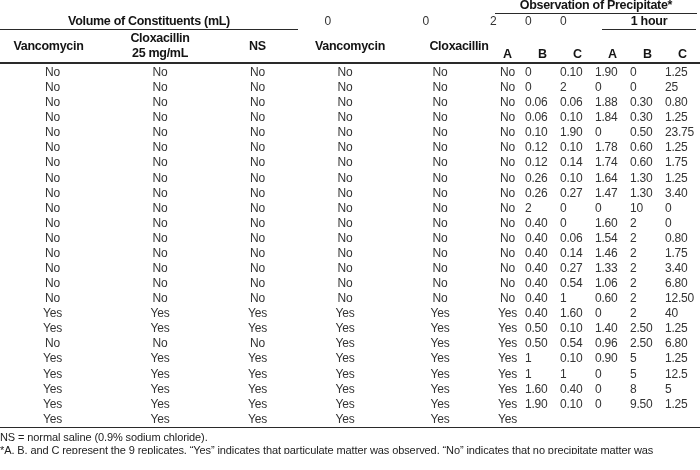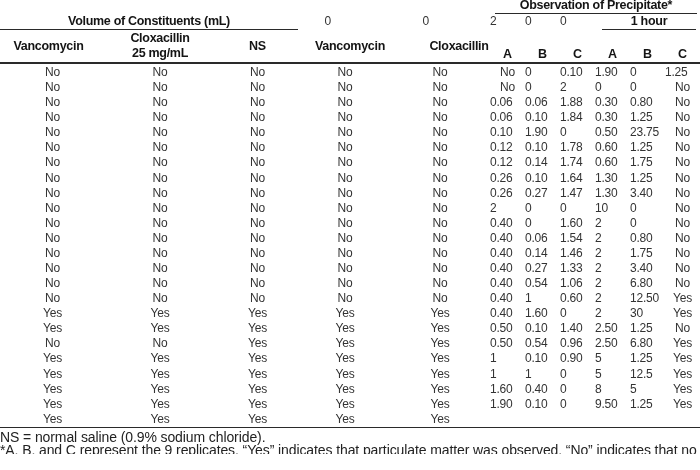--- a/index.html
+++ b/index.html
@@ -39,21 +39,21 @@
   .cell{font-size:12px;line-height:15.08px;letter-spacing:-0.2px;color:#333;
         overflow:hidden;}
   .cell.num{display:flex;}
   .ip{flex:1 1 auto;text-align:right;}
   .fp{flex:0 0 auto;text-align:left;}
   .c0 .fp{width:59px;} .c1 .fp{width:61px;} .c2 .fp{width:42px;}
   .c3 .fp{width:39px;} .c4 .fp{width:66px;}
   .cell.obs{text-align:center;}
   
   #footnotes{border-top:1.5px solid #2a2a2a;margin-top:0px;padding-top:3px;
-             font-size:14px;line-height:13.5px;color:#222;letter-spacing:-0.1px;
+             font-size:11px;line-height:13.5px;color:#222;letter-spacing:-0.1px;
              width:700px;}
 </style>
 </head>
 <body>
 
 <div id="page">
   <div id="grid">
 
     <div class="h-empty"></div>
     <div class="span-h h-obs">
@@ -152,20 +152,24 @@
         <span class="fp"></span>
       </div>
       <div class="cell num c2">
         <span class="ip">0</span>
         <span class="fp"></span>
       </div>
       <div class="cell num c3">
         <span class="ip">0</span>
         <span class="fp"></span>
       </div>
+      <div class="cell num c4">
+        <span class="ip">25</span>
+        <span class="fp"></span>
+      </div>
       <div class="cell obs">No</div>
       <div class="cell obs">No</div>
       <div class="cell obs">No</div>
       <div class="cell obs">No</div>
       <div class="cell obs">No</div>
       <div class="cell obs">No</div>
       <div class="cell num c0">
         <span class="ip">0</span>
         <span class="fp">.06</span>
       </div>
@@ -539,21 +543,21 @@
       </div>
       <div class="cell num c2">
         <span class="ip">0</span>
         <span class="fp"></span>
       </div>
       <div class="cell num c3">
         <span class="ip">2</span>
         <span class="fp"></span>
       </div>
       <div class="cell num c4">
-        <span class="ip">30</span>
+        <span class="ip">40</span>
         <span class="fp"></span>
       </div>
       <div class="cell obs">Yes</div>
       <div class="cell obs">Yes</div>
       <div class="cell obs">Yes</div>
       <div class="cell obs">Yes</div>
       <div class="cell obs">Yes</div>
       <div class="cell obs">Yes</div>
       <div class="cell num c0">
         <span class="ip">0</span>

